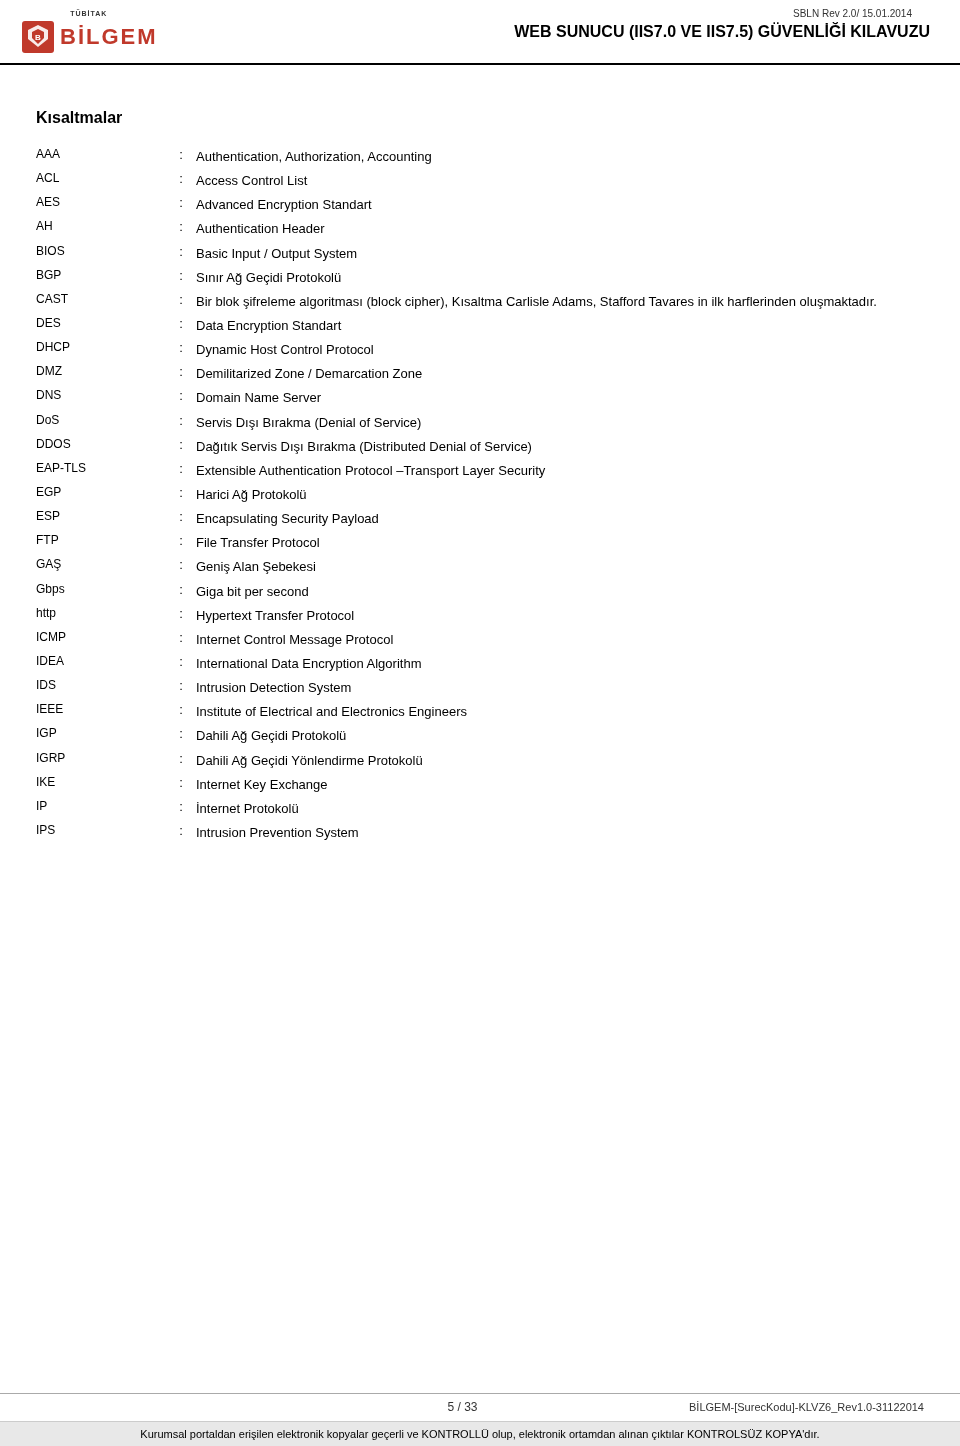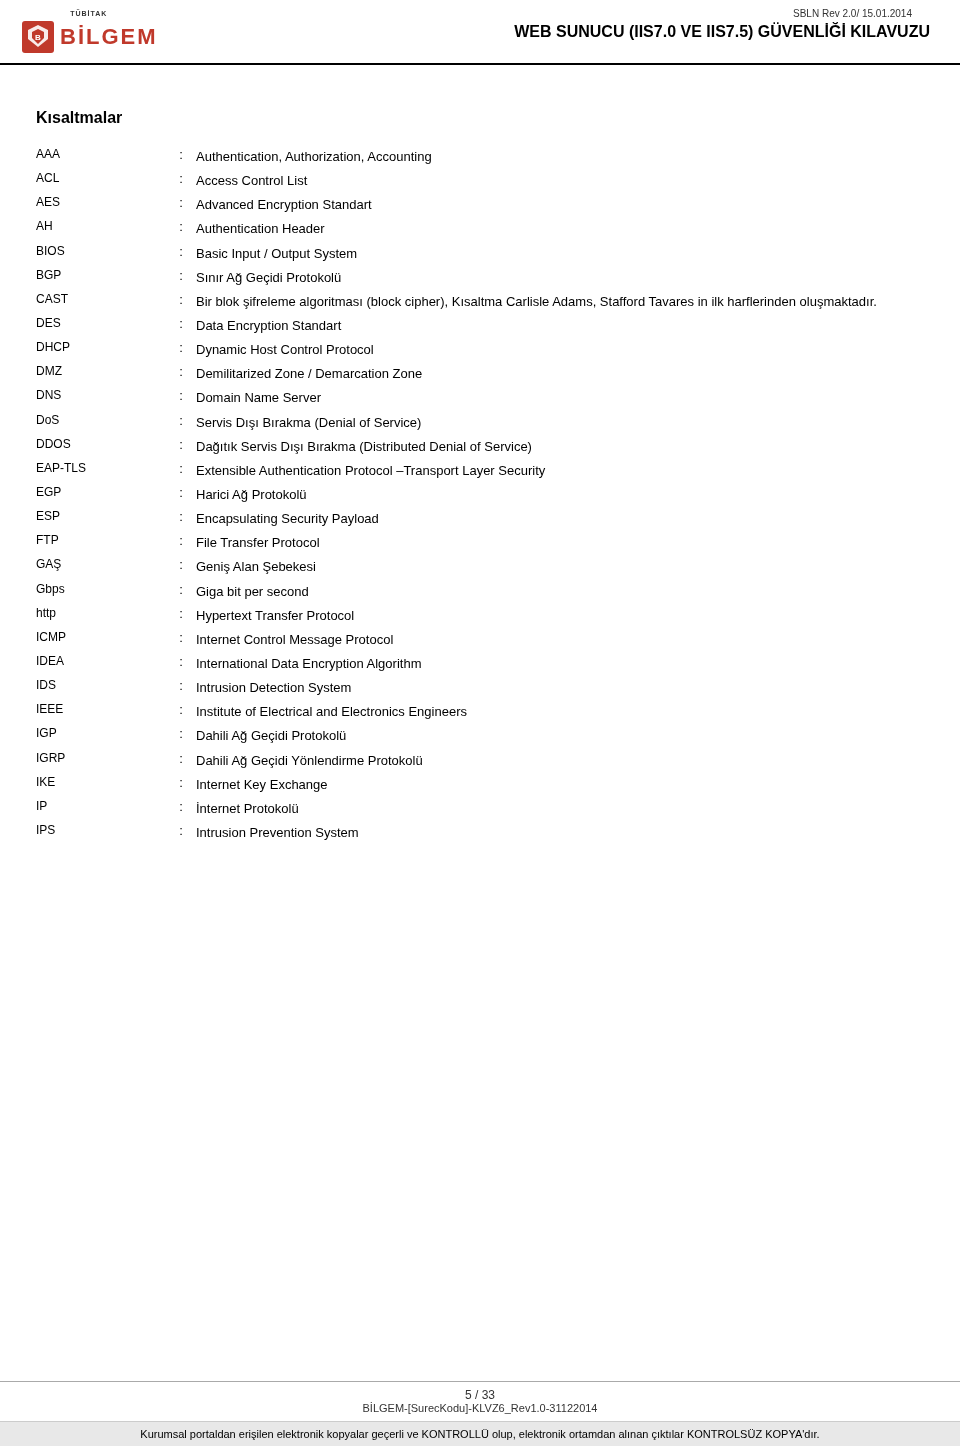--- a/index.html
+++ b/index.html
@@ -115,21 +115,20 @@
       position: absolute;
       bottom: 32px;
       left: 0;
       right: 0;
       display: flex;
       justify-content: flex-end;
       align-items: center;
       padding: 0 36px;
       border-top: 1px solid #aaa;
       padding-top: 6px;
-      flex-direction: column;
     }
     .footer-page {
       font-size: 12px;
       color: #333;
       text-align: center;
       flex: 1;
     }
     .footer-code {
       font-size: 11px;
       color: #333;

